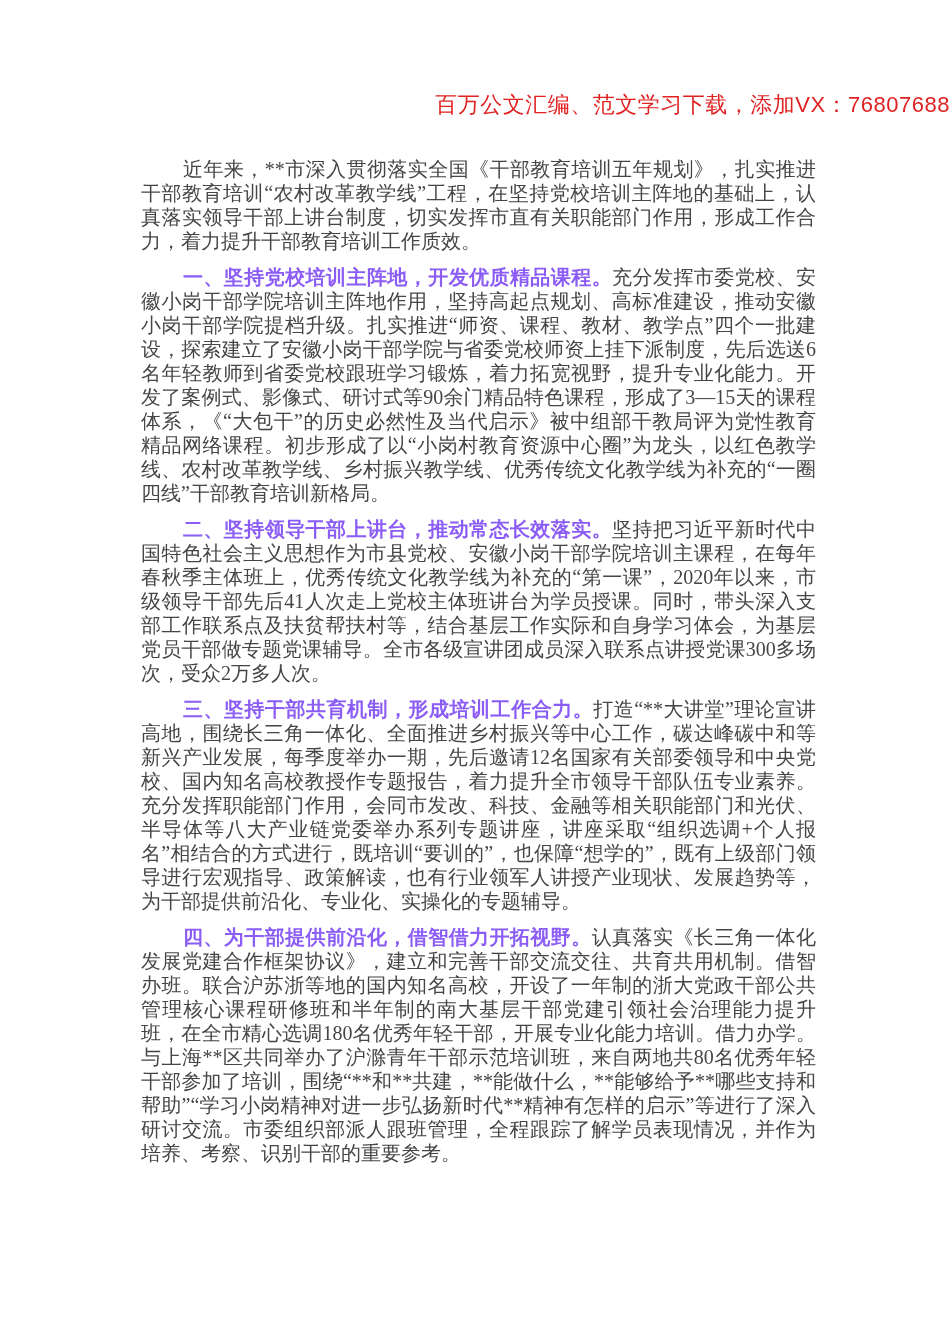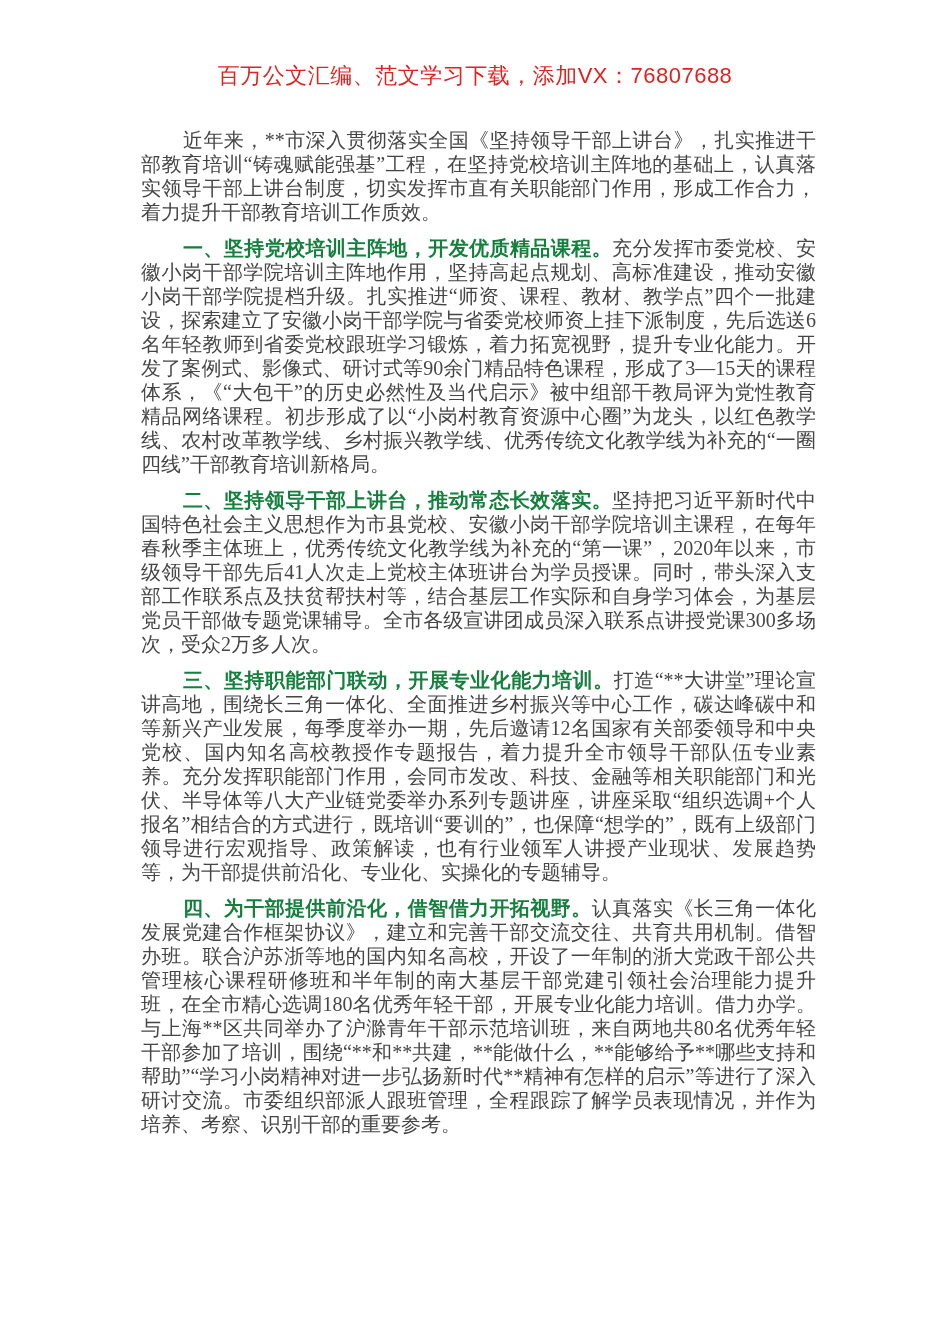--- a/index.html
+++ b/index.html
@@ -12,22 +12,22 @@
     background: #ffffff;
     overflow: hidden;
   }
   .page {
     width: 950px;
     height: 1344px;
     background: #ffffff;
     box-sizing: border-box;
   }
   .promo-banner {
-    padding-top: 61px;
-    text-align: center;
+    padding-top: 90px;
+    text-align: right;
     font-family: "Liberation Sans", "DejaVu Sans", sans-serif;
     font-size: 22px;
     line-height: 30px;
     color: #e02222;
     letter-spacing: 0.5px;
   }
   .content {
     margin: 37px 134px 0 141px; 
     font-family: "Liberation Serif", "DejaVu Serif", serif;
   }
@@ -35,28 +35,28 @@
     margin: 0 0 12px 0;
     font-size: 20px;
     line-height: 24px;
     color: #454545;
     text-indent: 42px;          
     text-align: justify;
     word-break: break-all;
   }
   .content p strong {
     font-weight: bold;
-    color: #15803d;
+    color: #8b5cf6;
   }
 </style>
 </head>
 <body>
 
 <div class="page">
   <div class="promo-banner">百万公文汇编、范文学习下载，添加VX：76807688</div>
   <div class="content" id="content">
-      <p><span>近年来，**市深入贯彻落实全国《坚持领导干部上讲台》，扎实推进干部教育培训“铸魂赋能强基”工程，在坚持党校培训主阵地的基础上，认真落实领导干部上讲台制度，切实发挥市直有关职能部门作用，形成工作合力，着力提升干部教育培训工作质效。</span></p>
+      <p><span>近年来，**市深入贯彻落实全国《干部教育培训五年规划》，扎实推进干部教育培训“农村改革教学线”工程，在坚持党校培训主阵地的基础上，认真落实领导干部上讲台制度，切实发挥市直有关职能部门作用，形成工作合力，着力提升干部教育培训工作质效。</span></p>
       <p><strong>一、坚持党校培训主阵地，开发优质精品课程。</strong><span>充分发挥市委党校、安徽小岗干部学院培训主阵地作用，坚持高起点规划、高标准建设，推动安徽小岗干部学院提档升级。扎实推进“师资、课程、教材、教学点”四个一批建设，探索建立了安徽小岗干部学院与省委党校师资上挂下派制度，先后选送6名年轻教师到省委党校跟班学习锻炼，着力拓宽视野，提升专业化能力。开发了案例式、影像式、研讨式等90余门精品特色课程，形成了3—15天的课程体系，《“大包干”的历史必然性及当代启示》被中组部干教局评为党性教育精品网络课程。初步形成了以“小岗村教育资源中心圈”为龙头，以红色教学线、农村改革教学线、乡村振兴教学线、优秀传统文化教学线为补充的“一圈四线”干部教育培训新格局。</span></p>
       <p><strong>二、坚持领导干部上讲台，推动常态长效落实。</strong><span>坚持把习近平新时代中国特色社会主义思想作为市县党校、安徽小岗干部学院培训主课程，在每年春秋季主体班上，优秀传统文化教学线为补充的“第一课”，2020年以来，市级领导干部先后41人次走上党校主体班讲台为学员授课。同时，带头深入支部工作联系点及扶贫帮扶村等，结合基层工作实际和自身学习体会，为基层党员干部做专题党课辅导。全市各级宣讲团成员深入联系点讲授党课300多场次，受众2万多人次。</span></p>
-      <p><strong>三、坚持职能部门联动，开展专业化能力培训。</strong><span>打造“**大讲堂”理论宣讲高地，围绕长三角一体化、全面推进乡村振兴等中心工作，碳达峰碳中和等新兴产业发展，每季度举办一期，先后邀请12名国家有关部委领导和中央党校、国内知名高校教授作专题报告，着力提升全市领导干部队伍专业素养。充分发挥职能部门作用，会同市发改、科技、金融等相关职能部门和光伏、半导体等八大产业链党委举办系列专题讲座，讲座采取“组织选调+个人报名”相结合的方式进行，既培训“要训的”，也保障“想学的”，既有上级部门领导进行宏观指导、政策解读，也有行业领军人讲授产业现状、发展趋势等，为干部提供前沿化、专业化、实操化的专题辅导。</span></p>
+      <p><strong>三、坚持干部共育机制，形成培训工作合力。</strong><span>打造“**大讲堂”理论宣讲高地，围绕长三角一体化、全面推进乡村振兴等中心工作，碳达峰碳中和等新兴产业发展，每季度举办一期，先后邀请12名国家有关部委领导和中央党校、国内知名高校教授作专题报告，着力提升全市领导干部队伍专业素养。充分发挥职能部门作用，会同市发改、科技、金融等相关职能部门和光伏、半导体等八大产业链党委举办系列专题讲座，讲座采取“组织选调+个人报名”相结合的方式进行，既培训“要训的”，也保障“想学的”，既有上级部门领导进行宏观指导、政策解读，也有行业领军人讲授产业现状、发展趋势等，为干部提供前沿化、专业化、实操化的专题辅导。</span></p>
       <p><strong>四、为干部提供前沿化，借智借力开拓视野。</strong><span>认真落实《长三角一体化发展党建合作框架协议》，建立和完善干部交流交往、共育共用机制。借智办班。联合沪苏浙等地的国内知名高校，开设了一年制的浙大党政干部公共管理核心课程研修班和半年制的南大基层干部党建引领社会治理能力提升班，在全市精心选调180名优秀年轻干部，开展专业化能力培训。借力办学。与上海**区共同举办了沪滁青年干部示范培训班，来自两地共80名优秀年轻干部参加了培训，围绕“**和**共建，**能做什么，**能够给予**哪些支持和帮助”“学习小岗精神对进一步弘扬新时代**精神有怎样的启示”等进行了深入研讨交流。市委组织部派人跟班管理，全程跟踪了解学员表现情况，并作为培养、考察、识别干部的重要参考。</span></p>
     </div>
 </div>
 
 </body></html>

